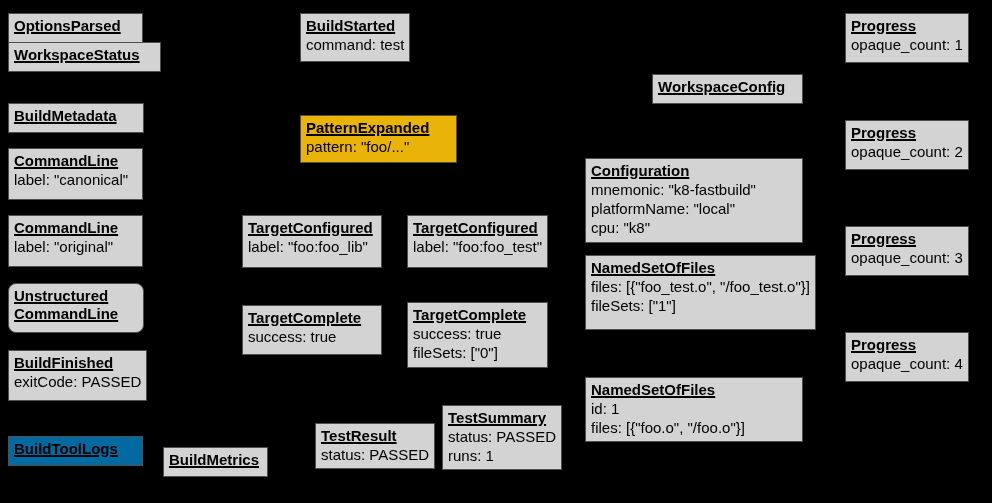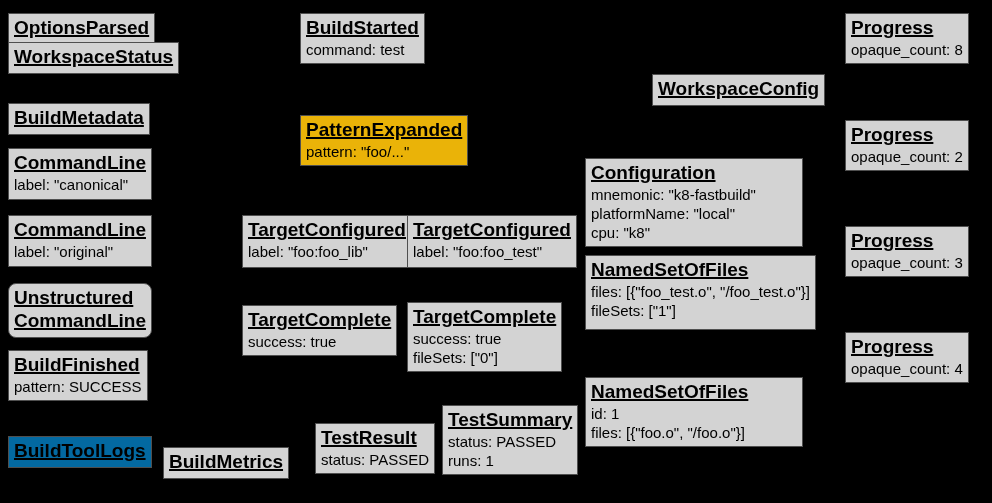--- a/index.html
+++ b/index.html
@@ -17,21 +17,21 @@
   }
   .node {
     position: absolute;
     box-sizing: border-box;
     background: #d3d3d3;
     border: 1px solid #4f4f4f;
     color: #000000;
     padding: 3px 5px 4px 5px;
   }
   .node-title {
-    font-size: 19px;
+    font-size: 15px;
     font-weight: bold;
     text-decoration: underline;
     text-decoration-thickness: 2px;
     line-height: 1.2;
     white-space: pre-line;
     color: #000000;
   }
   .node-field {
     font-size: 15px;
     font-weight: normal;
@@ -60,21 +60,21 @@
     <div class="node" style="left: 8px; top: 215px; min-width: 135px; min-height: 52px; background: rgb(211, 211, 211); border-color: rgb(79, 79, 79);">
       <div class="node-title">CommandLine</div>
       <div class="node-field">label: "original"</div>
     </div>
     <div class="node" style="left: 8px; top: 283px; min-width: 136px; min-height: 50px; background: rgb(211, 211, 211); border-color: rgb(79, 79, 79); border-radius: 8px;">
       <div class="node-title">Unstructured
 CommandLine</div>
     </div>
     <div class="node" style="left: 8px; top: 350px; min-width: 136px; min-height: 51px; background: rgb(211, 211, 211); border-color: rgb(79, 79, 79);">
       <div class="node-title">BuildFinished</div>
-      <div class="node-field">pattern: SUCCESS</div>
+      <div class="node-field">exitCode: PASSED</div>
     </div>
     <div class="node" style="left: 8px; top: 436px; min-width: 135px; min-height: 30px; background: #0369a1; border-color: rgb(79, 79, 79);">
       <div class="node-title">BuildToolLogs</div>
     </div>
     <div class="node" style="left: 163px; top: 447px; min-width: 105px; min-height: 30px; background: rgb(211, 211, 211); border-color: rgb(79, 79, 79);">
       <div class="node-title">BuildMetrics</div>
     </div>
     <div class="node" style="left: 300px; top: 13px; min-width: 106px; min-height: 49px; background: rgb(211, 211, 211); border-color: rgb(79, 79, 79);">
       <div class="node-title">BuildStarted</div>
       <div class="node-field">command: test</div>
@@ -123,21 +123,21 @@
       <div class="node-field">files: [{"foo_test.o", "/foo_test.o"}]</div>
       <div class="node-field">fileSets: ["1"]</div>
     </div>
     <div class="node" style="left: 585px; top: 377px; min-width: 218px; min-height: 65px; background: rgb(211, 211, 211); border-color: rgb(79, 79, 79);">
       <div class="node-title">NamedSetOfFiles</div>
       <div class="node-field">id: 1</div>
       <div class="node-field">files: [{"foo.o", "/foo.o"}]</div>
     </div>
     <div class="node" style="left: 845px; top: 13px; min-width: 123px; min-height: 50px; background: rgb(211, 211, 211); border-color: rgb(79, 79, 79);">
       <div class="node-title">Progress</div>
-      <div class="node-field">opaque_count: 8</div>
+      <div class="node-field">opaque_count: 1</div>
     </div>
     <div class="node" style="left: 845px; top: 120px; min-width: 123px; min-height: 50px; background: rgb(211, 211, 211); border-color: rgb(79, 79, 79);">
       <div class="node-title">Progress</div>
       <div class="node-field">opaque_count: 2</div>
     </div>
     <div class="node" style="left: 845px; top: 226px; min-width: 123px; min-height: 50px; background: rgb(211, 211, 211); border-color: rgb(79, 79, 79);">
       <div class="node-title">Progress</div>
       <div class="node-field">opaque_count: 3</div>
     </div>
     <div class="node" style="left: 845px; top: 332px; min-width: 123px; min-height: 50px; background: rgb(211, 211, 211); border-color: rgb(79, 79, 79);">

